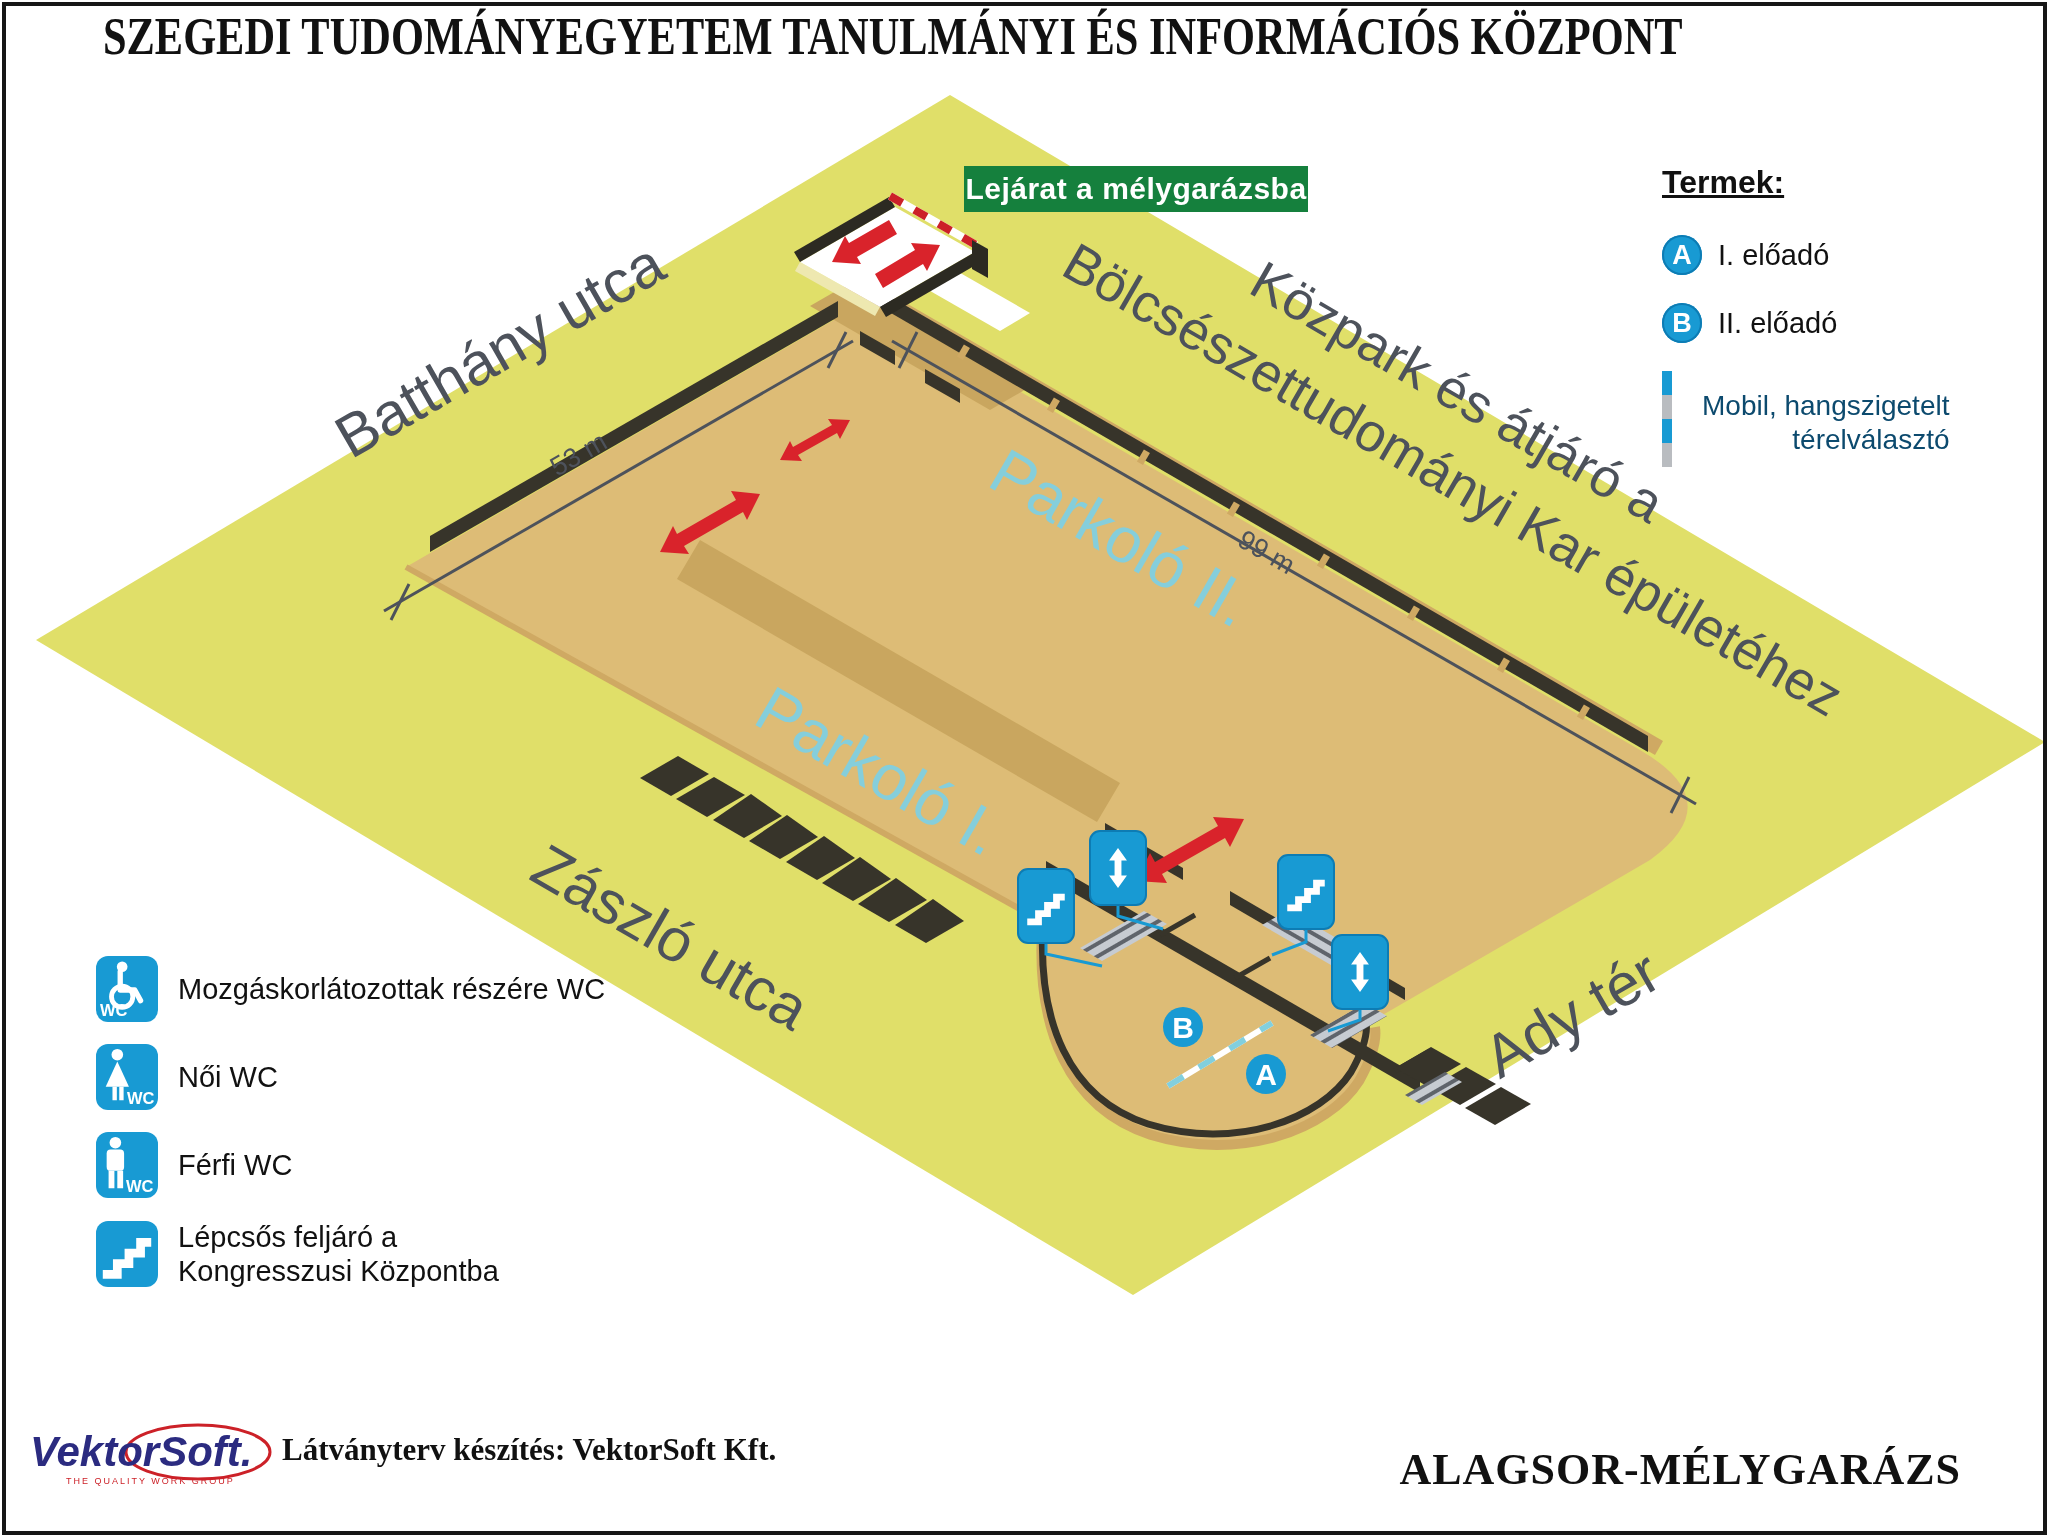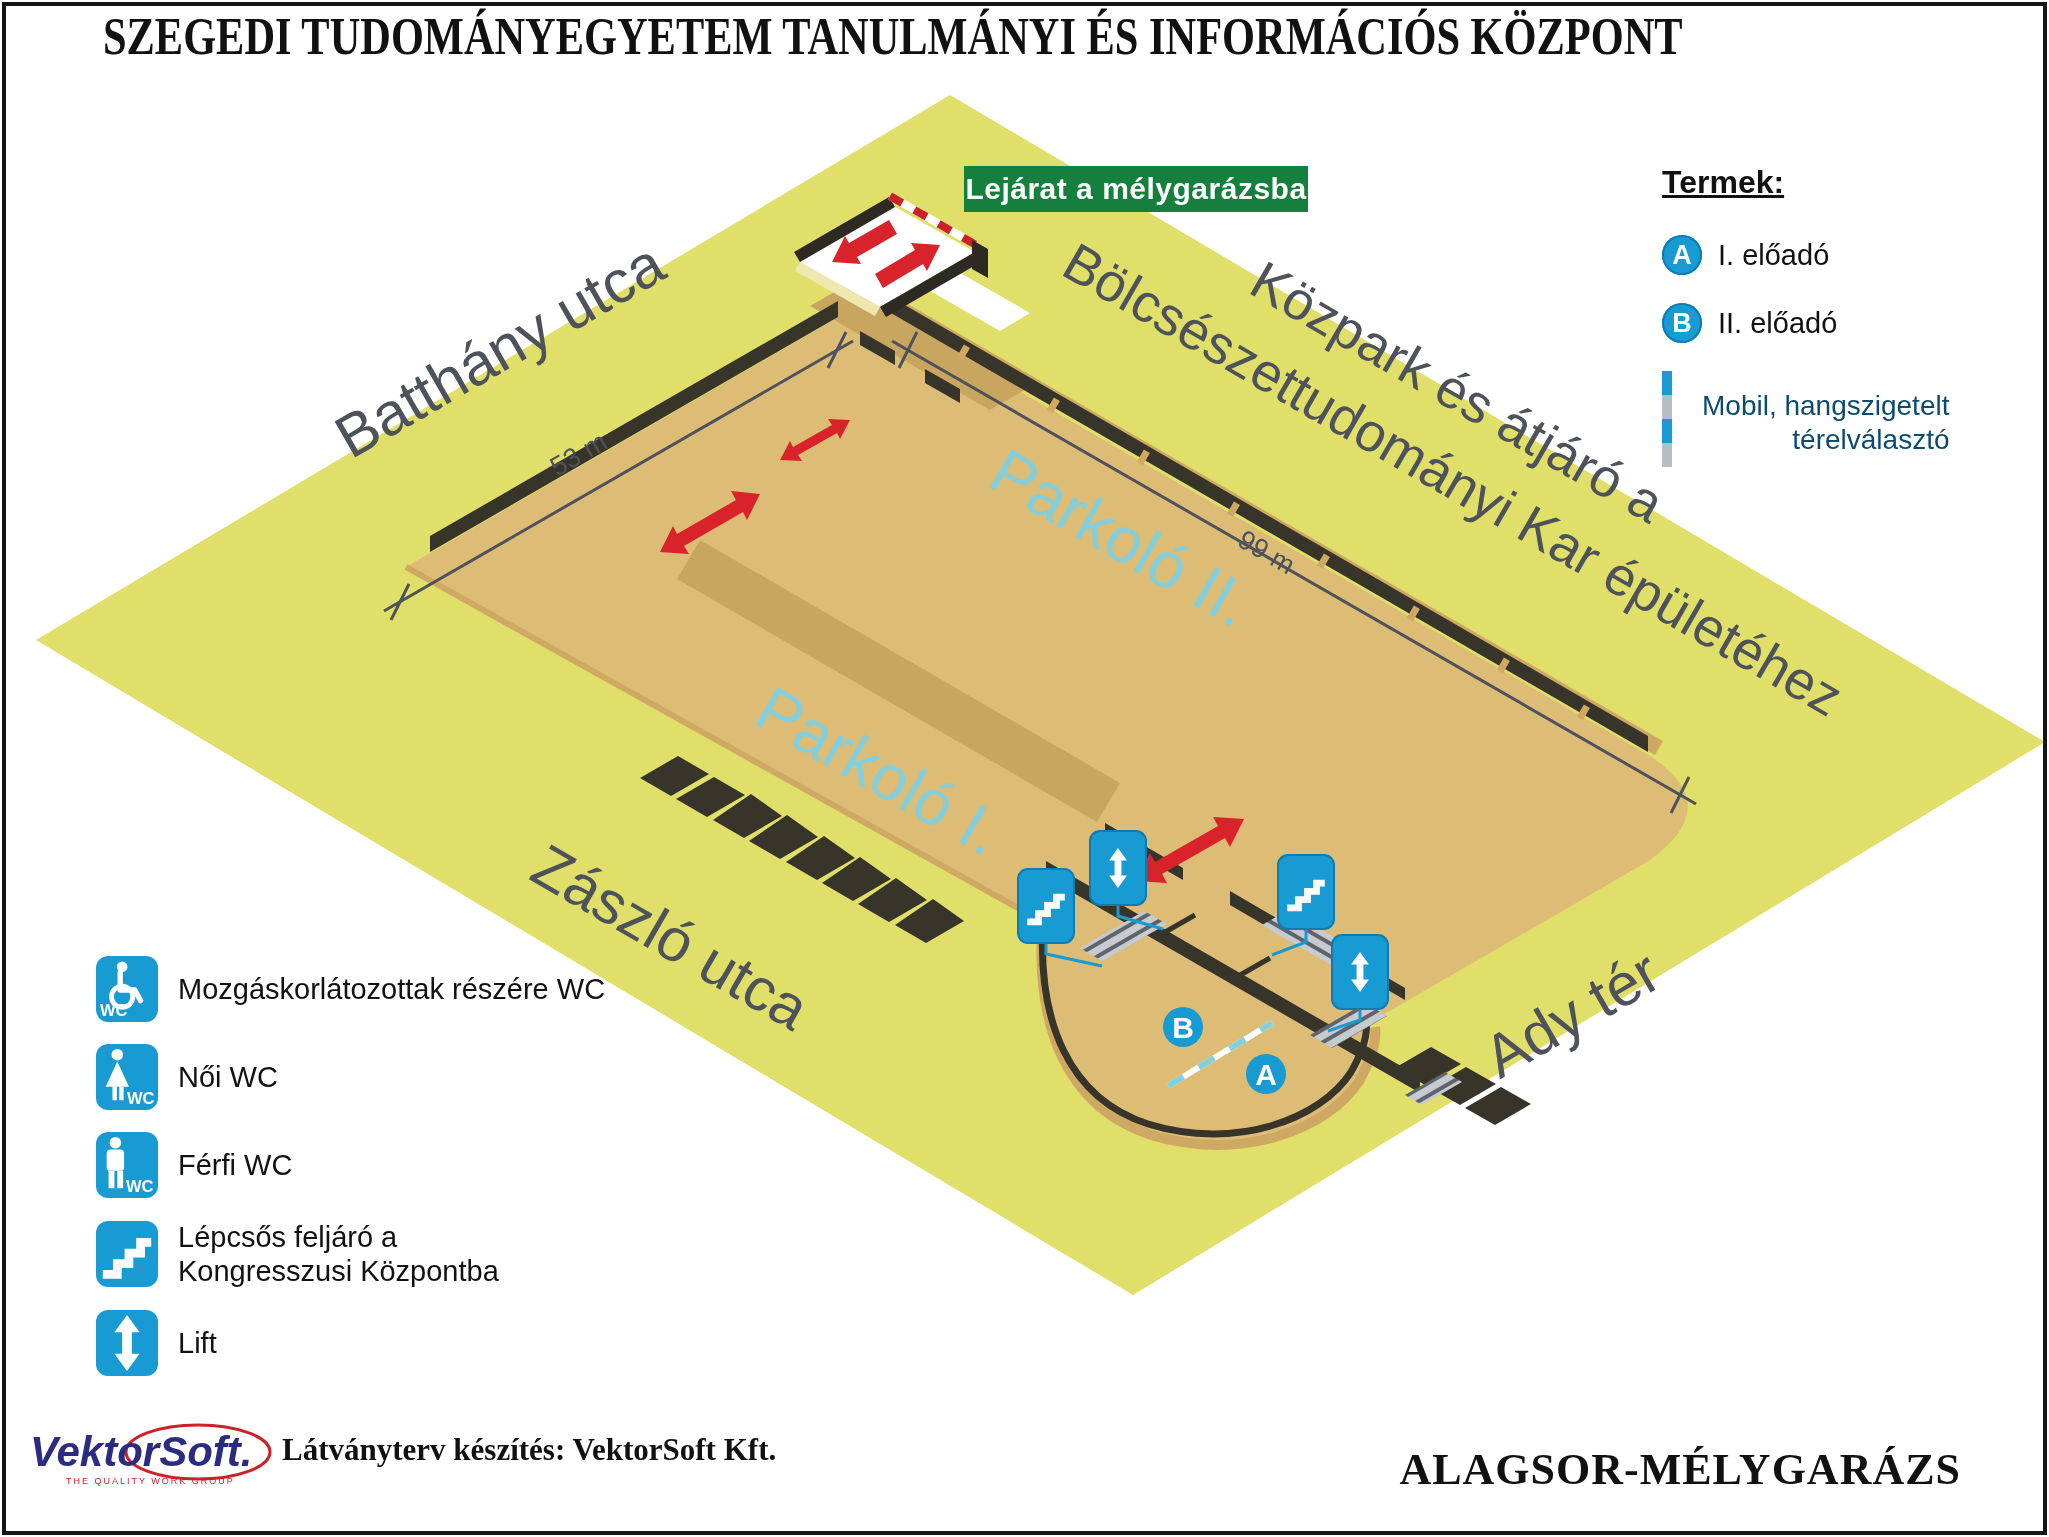--- a/index.html
+++ b/index.html
@@ -285,26 +285,20 @@
   </div>
   <div class="fac-row">
     <svg class="fac-icon" viewBox="0 0 64 64">
       <use href="#sym-stairs" width="64" height="64"></use>
     </svg>
     <div class="fac-label">
       <div>Lépcsős feljáró a</div>
       <div>Kongresszusi Központba</div>
     </div>
   </div>
-  <div class="fac-row">
-    <svg class="fac-icon" viewBox="0 0 64 64">
-      <use href="#sym-lift" width="64" height="64"></use>
-    </svg>
-    <div class="fac-label">Lift</div>
-  </div>
 </div>
 
 <svg class="footer-logo" width="260" height="74" viewBox="0 0 260 74">
   <ellipse cx="172" cy="30" rx="72" ry="27" fill="none" stroke="#cc2128" stroke-width="3"></ellipse>
   <text x="4" y="44" font-family="Liberation Serif, serif" font-style="italic" font-weight="bold" font-size="42" fill="#2b2b80">VektorSoft.</text>
   <text x="40" y="62" font-size="9" fill="#cc2128" letter-spacing="2">THE QUALITY WORK GROUP</text>
 </svg>
 <div class="footer-logo-sub">Számítástechnikai Tervező, Fejlesztő Kft.</div>
 
 <div class="footer-credits">

